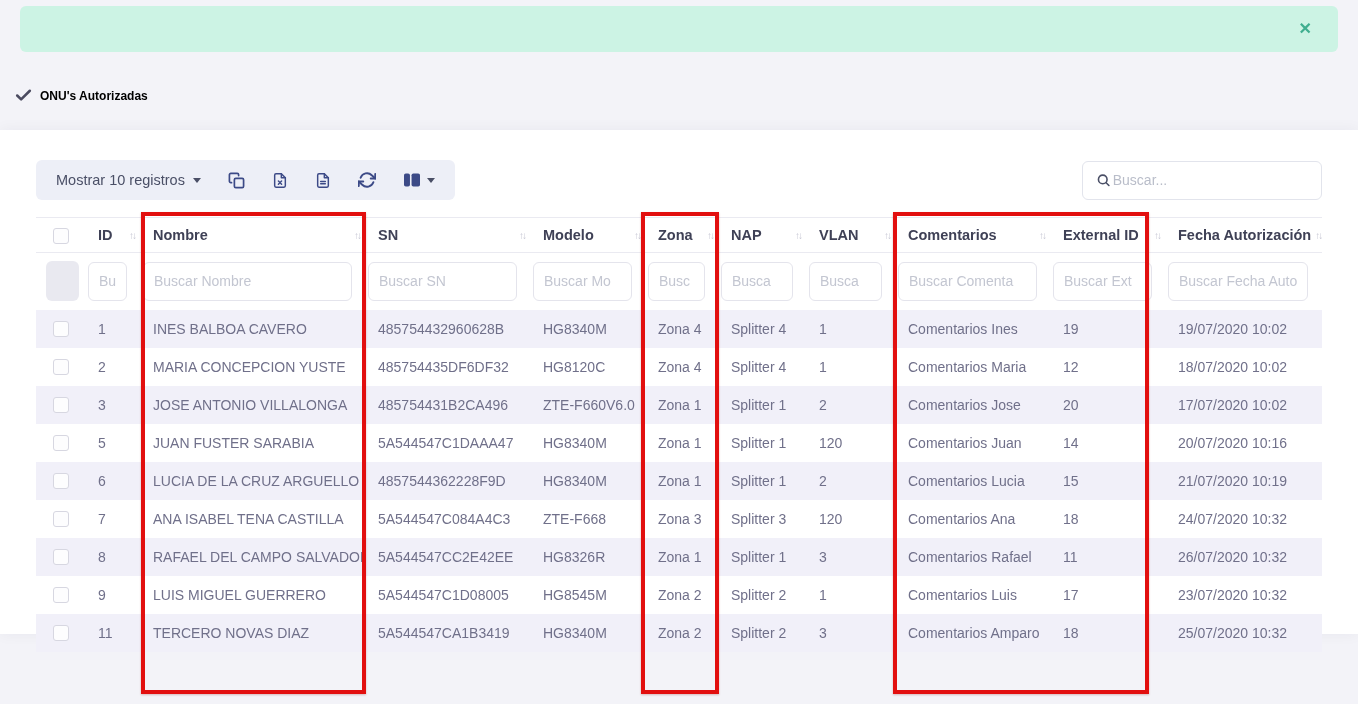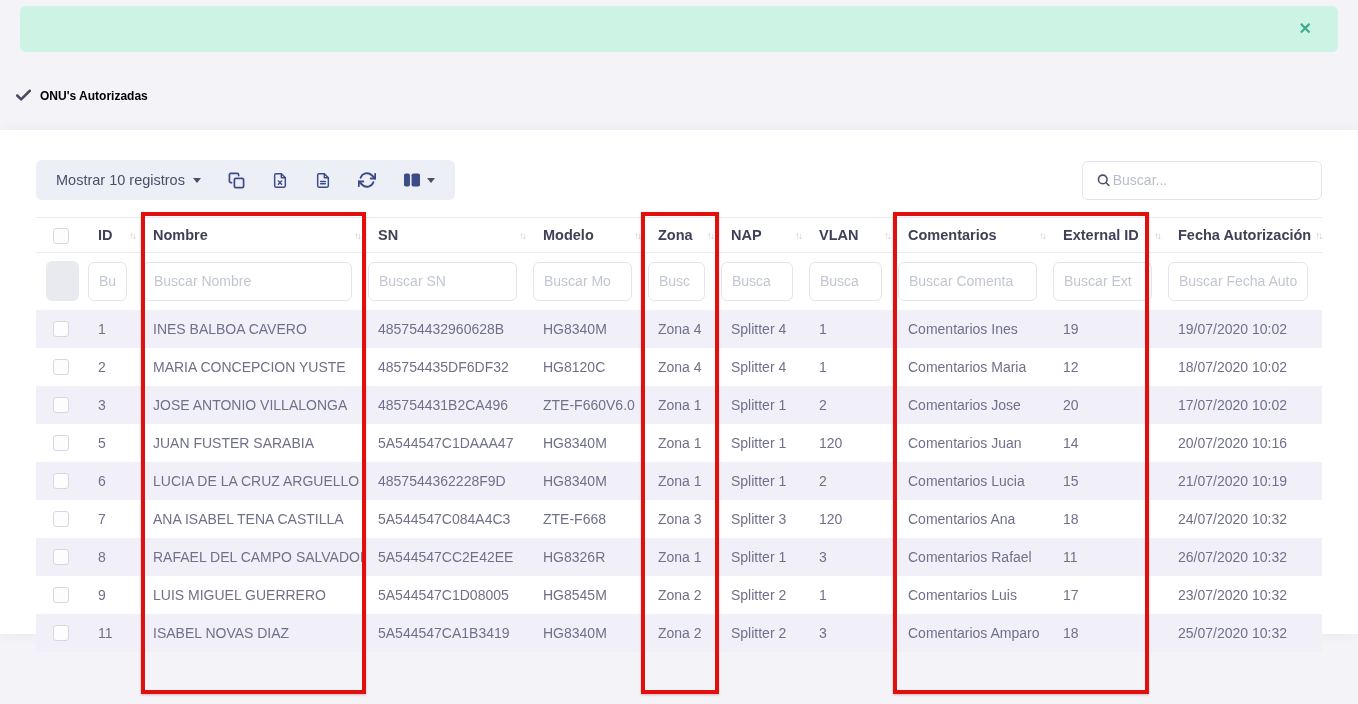--- a/index.html
+++ b/index.html
@@ -370,21 +370,21 @@
     <td>1</td>
     <td>Comentarios Luis</td>
     <td>17</td>
     <td>23/07/2020 10:32</td>
   </tr>
 
 
   <tr>
     <td class="c-check"><span class="cb"></span></td>
     <td>11</td>
-    <td>ISABEL NOVAS DIAZ</td>
+    <td>TERCERO NOVAS DIAZ</td>
     <td>5A544547CA1B3419</td>
     <td>HG8340M</td>
     <td>Zona 2</td>
     <td>Splitter 2</td>
     <td>3</td>
     <td>Comentarios Amparo</td>
     <td>18</td>
     <td>25/07/2020 10:32</td>
   </tr>
 </tbody>

